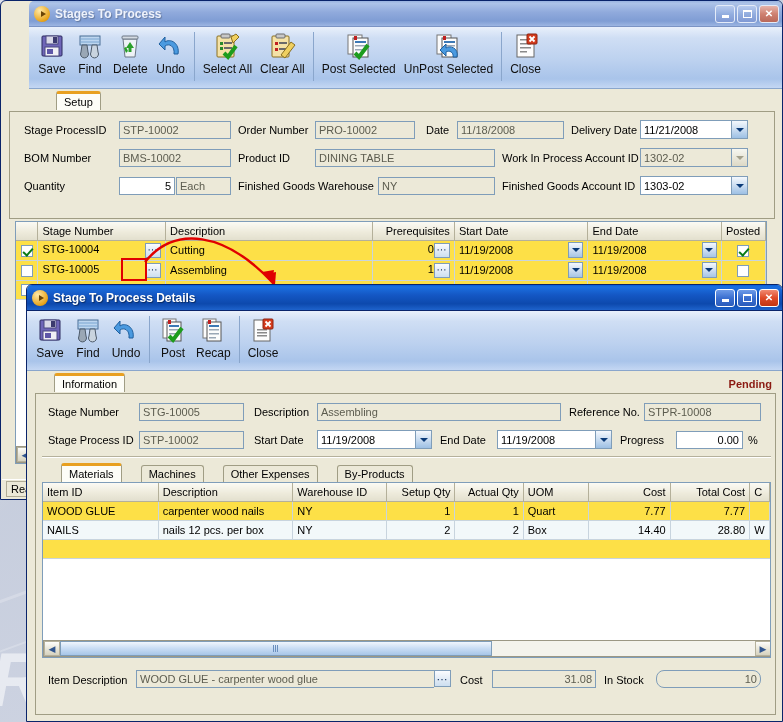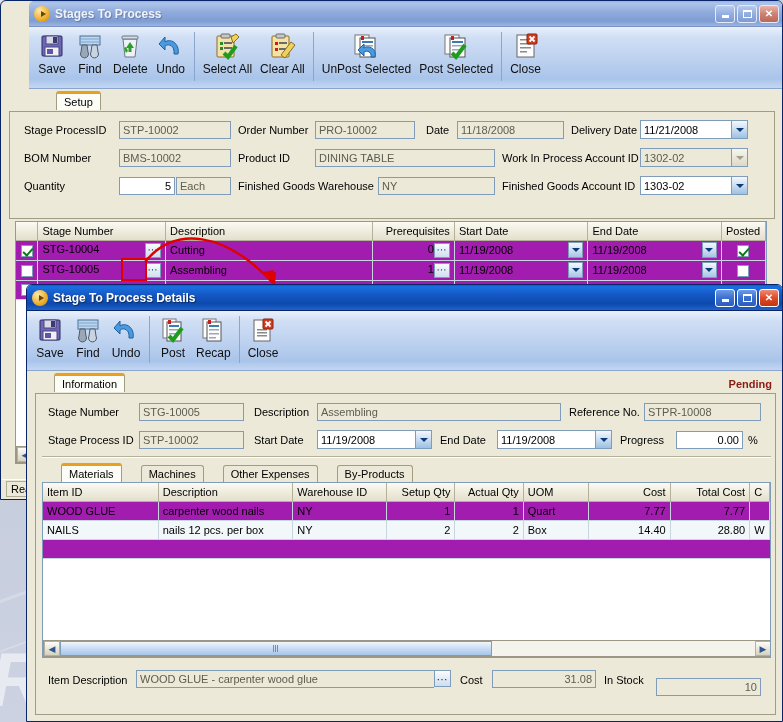--- a/index.html
+++ b/index.html
@@ -222,21 +222,21 @@
     color: #000;
   }
   .grid th.r { text-align: right; }
   .grid td {
     border-right: 1px solid #c8d4de;
     border-bottom: 1px solid #c8d4de;
     padding: 1px 4px;
     height: 19px;
     white-space: nowrap;
     color: #000;
-    background: #a21caf;
+    background: #fde047;
   }
   .grid td.alt { background: #f2f8fa; }
   .grid td.r { text-align: right; }
   .grid td.center { text-align: center; }
   .cb {
     width: 12px; height: 12px;
     border: 1px solid #7f9db9;
     background: #fff;
     display: inline-block;
     position: relative;
@@ -446,39 +446,39 @@
     <div class="tb-sep"></div>
 
     <div class="tb-item">
       <span class="tb-ico">
         <svg width="30" height="30" viewBox="0 0 30 30">
           <rect x="4" y="4" width="14" height="19" fill="#fcfcfc" stroke="#777"></rect>
           <rect x="9" y="7" width="15" height="19" fill="#fcfcfc" stroke="#555"></rect>
           <rect x="10" y="5" width="3" height="4" fill="#c02020"></rect>
           <rect x="11" y="10" width="11" height="2" fill="#3d79b5"></rect>
           <rect x="11" y="14" width="11" height="1.5" fill="#9aa7b5"></rect>
-          <path d="M24 26 C26 17 17 14 13 17 L13 13 L7 19 L13 25 L13 21 C16 19 21 21 20 26 Z" fill="#4a9ae0" stroke="#1e5f9e"></path>
-        </svg>
-      </span>
-      <span class="tb-label">UnPost Selected</span>
+          <rect x="11" y="18" width="11" height="1.5" fill="#9aa7b5"></rect>
+          <path d="M11 22 l4 4 l9 -12" stroke="#1d9c1d" stroke-width="4" fill="none"></path>
+        </svg>
+      </span>
+      <span class="tb-label">Post Selected</span>
     </div>
 
     <div class="tb-item">
       <span class="tb-ico">
         <svg width="30" height="30" viewBox="0 0 30 30">
           <rect x="4" y="4" width="14" height="19" fill="#fcfcfc" stroke="#777"></rect>
           <rect x="9" y="7" width="15" height="19" fill="#fcfcfc" stroke="#555"></rect>
           <rect x="10" y="5" width="3" height="4" fill="#c02020"></rect>
           <rect x="11" y="10" width="11" height="2" fill="#3d79b5"></rect>
           <rect x="11" y="14" width="11" height="1.5" fill="#9aa7b5"></rect>
-          <rect x="11" y="18" width="11" height="1.5" fill="#9aa7b5"></rect>
-          <path d="M11 22 l4 4 l9 -12" stroke="#1d9c1d" stroke-width="4" fill="none"></path>
-        </svg>
-      </span>
-      <span class="tb-label">Post Selected</span>
+          <path d="M24 26 C26 17 17 14 13 17 L13 13 L7 19 L13 25 L13 21 C16 19 21 21 20 26 Z" fill="#4a9ae0" stroke="#1e5f9e"></path>
+        </svg>
+      </span>
+      <span class="tb-label">UnPost Selected</span>
     </div>
 
     <div class="tb-sep"></div>
 
     <div class="tb-item">
       <span class="tb-ico">
         <svg width="30" height="30" viewBox="0 0 30 30">
           <rect x="6" y="4" width="17" height="22" fill="#fdfdfd" stroke="#666"></rect>
           <rect x="9" y="8" width="11" height="1.5" fill="#8a8a8a"></rect>
           <rect x="9" y="12" width="11" height="1.5" fill="#8a8a8a"></rect>
@@ -858,15 +858,15 @@
     <div class="lbl" style="position:absolute; left:12px; top:280px;">Item Description</div>
     <div style="position:absolute; left:100px; top:276px; width:315px; display:flex;">
       <div class="fld ro" style="flex:1 1 auto; border-right:none;">WOOD GLUE - carpenter wood glue</div>
       <div class="ellipsis-btn">⋯</div>
     </div>
 
     <div class="lbl" style="position:absolute; left:424px; top:280px;">Cost</div>
     <div class="fld num ro" style="position:absolute; left:456px; top:276px; width:104px;">31.08</div>
 
     <div class="lbl" style="position:absolute; left:568px; top:280px;">In Stock</div>
-    <div class="fld num ro" style="position:absolute; left:620px; top:284px; width:105px;">10</div>
+    <div class="fld num ro" style="position:absolute; left:620px; top:276px; width:105px;border-radius:8px;">10</div>
   </div>
 </div>
 
 </body></html>

